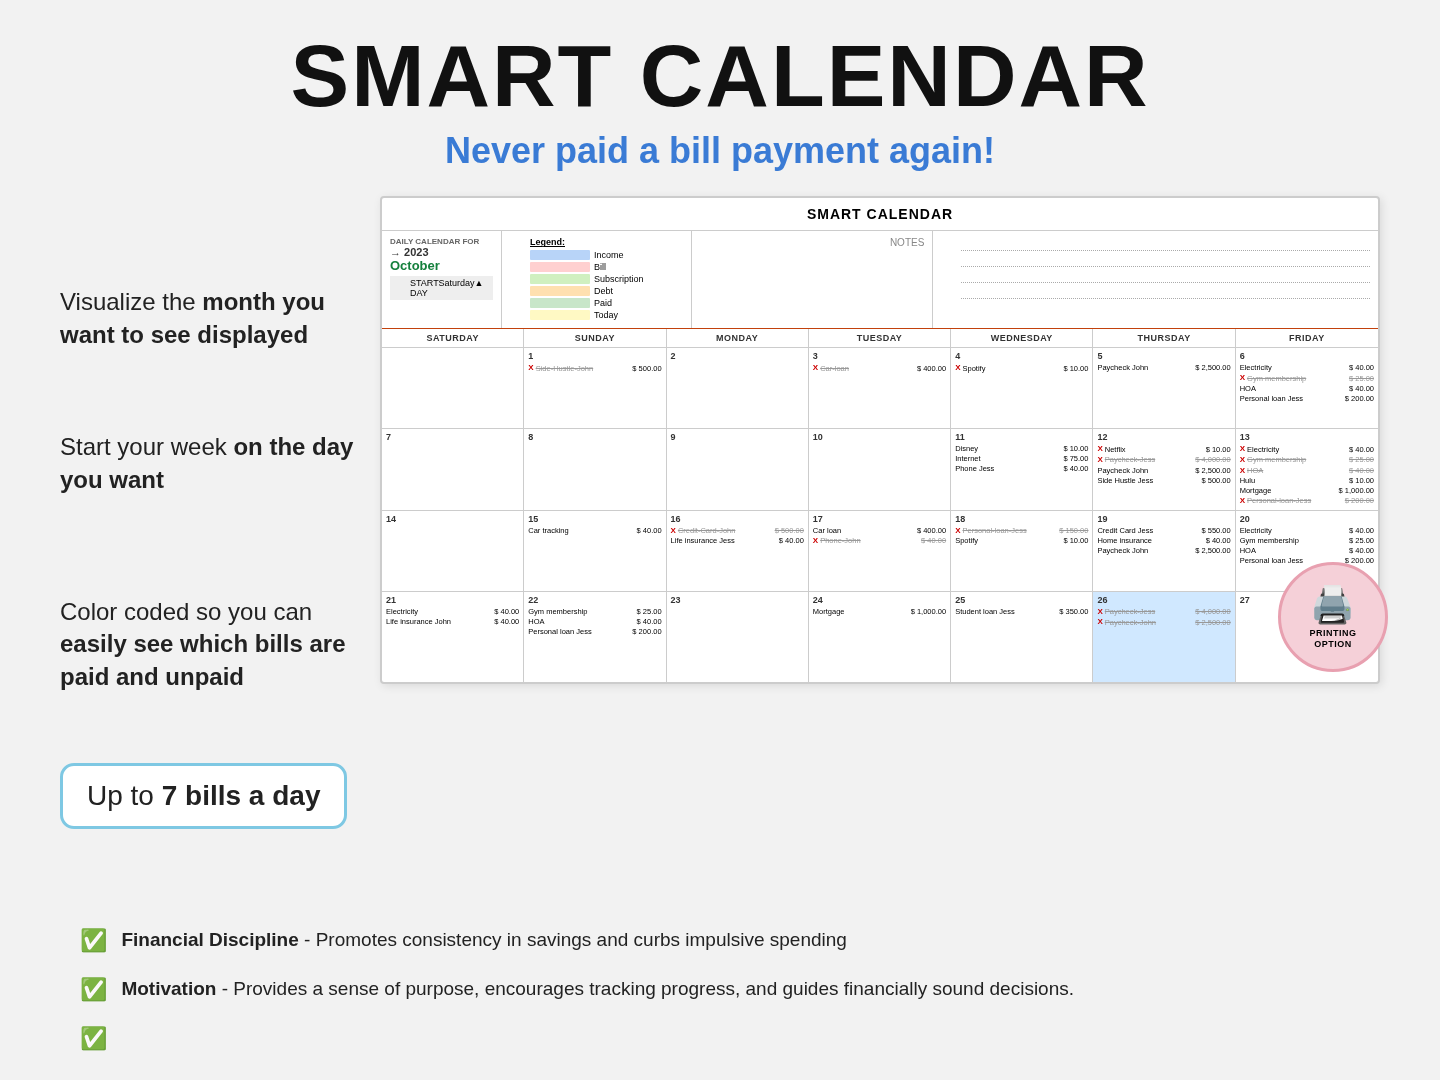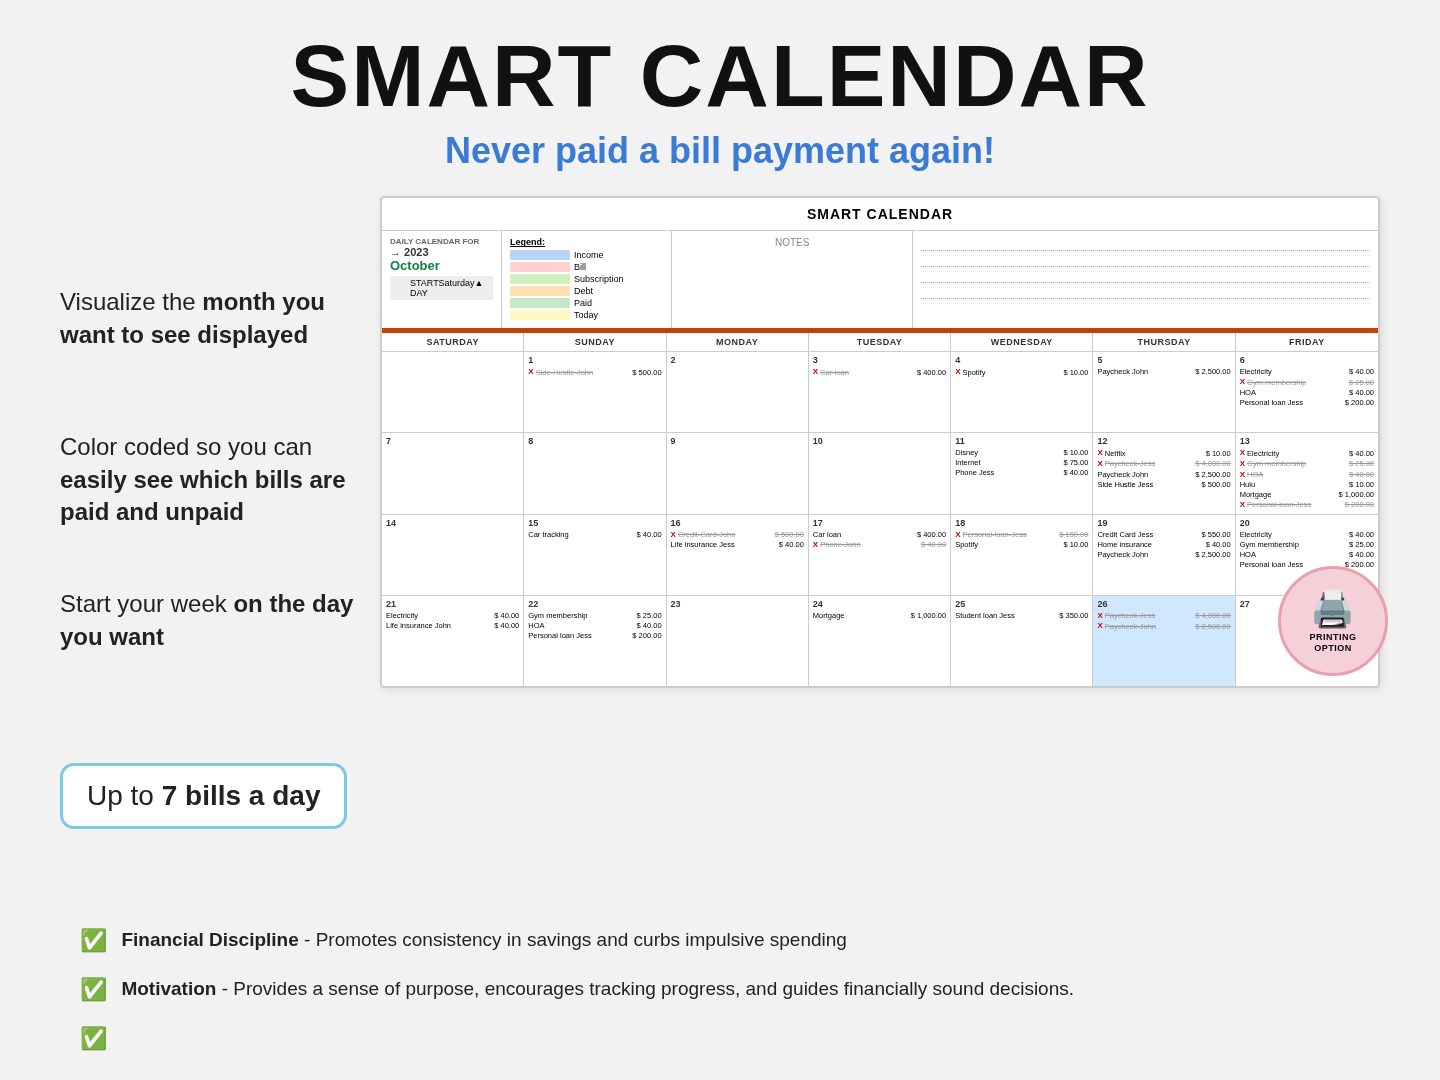--- a/index.html
+++ b/index.html
@@ -98,21 +98,22 @@
       text-align: center;
       font-size: 14px;
       font-weight: 700;
       padding: 8px;
       border-bottom: 1px solid #ccc;
       letter-spacing: 1px;
     }
 
     .cal-top-row {
       display: flex;
-      border-bottom: 5px solid #c2410c;
+      border-bottom: 1px solid #c2410c;
+      gap: 20px;
     }
 
     .cal-info-block {
       width: 120px;
       flex-shrink: 0;
       border-right: 1px solid #ccc;
       padding: 6px 8px;
       font-size: 9px;
     }
 
@@ -170,21 +171,21 @@
       width: 60px;
       height: 10px;
       border-radius: 1px;
     }
 
     .notes-block {
       flex: 1;
       padding: 6px 8px;
       font-size: 10px;
       color: #888;
-      text-align: center;
+      text-align: right;
       border-right: 1px solid #ccc;
     }
 
     .dotted-lines-block {
       flex: 2;
       padding: 6px 8px;
     }
 
     .dotted-line {
       border-bottom: 1px dotted #aaa;
@@ -363,29 +364,29 @@
   <div class="content-area">
 
     <div class="annotations">
 
       <div class="annotation annot-row-1">
         <div class="annotation-text">
           Visualize the <strong>month you want to see displayed</strong>
         </div>
       </div>
 
+      <div class="annotation annot-row-2">
+        <div class="annotation-text">
+          Start your week <strong>on  the day you want</strong>
+        </div>
+      </div>
+
       <div class="annotation annot-row-3">
         <div class="annotation-text">
           Color coded so you can <strong>easily see which bills are paid and unpaid</strong>
-        </div>
-      </div>
-
-      <div class="annotation annot-row-2">
-        <div class="annotation-text">
-          Start your week <strong>on  the day you want</strong>
         </div>
       </div>
 
       <div class="annotation annot-row-4">
         <div class="callout-box">
           Up to <strong>7 bills a day</strong>
         </div>
       </div>
 
     </div>

